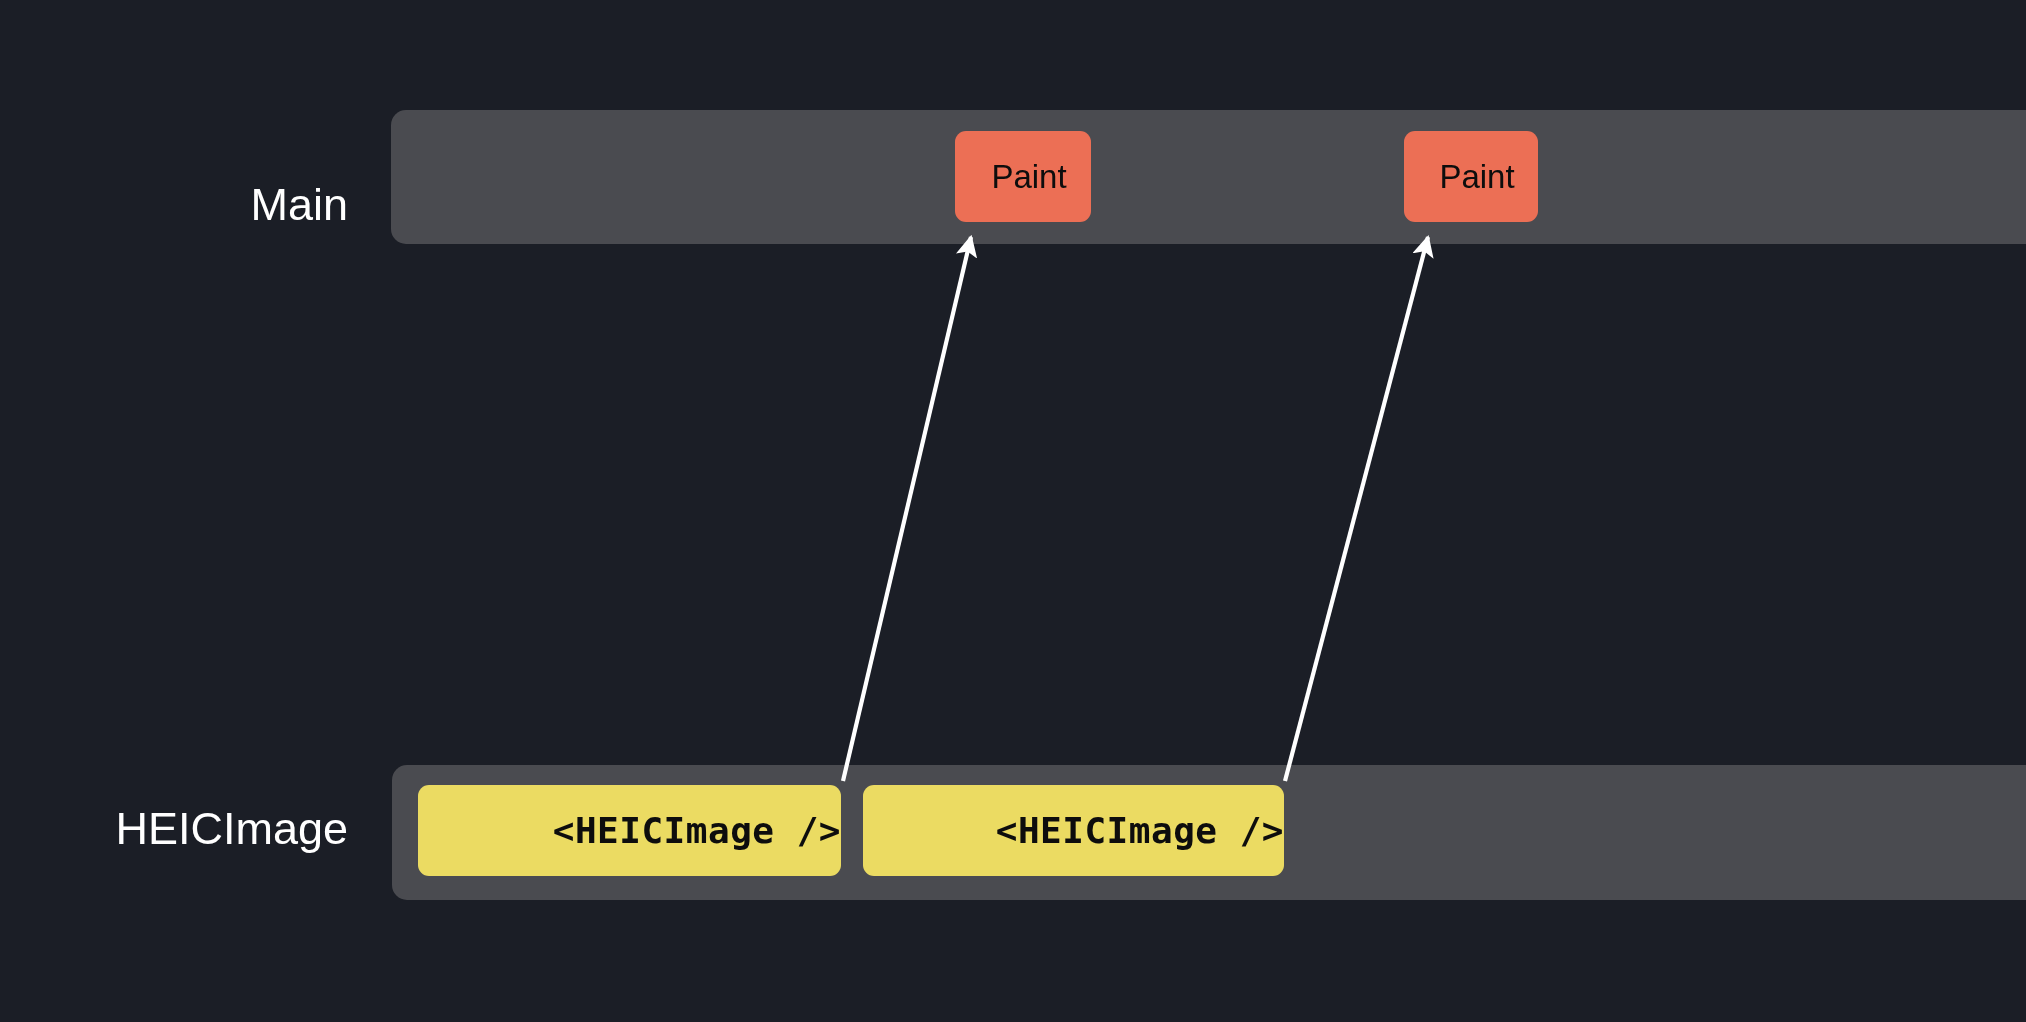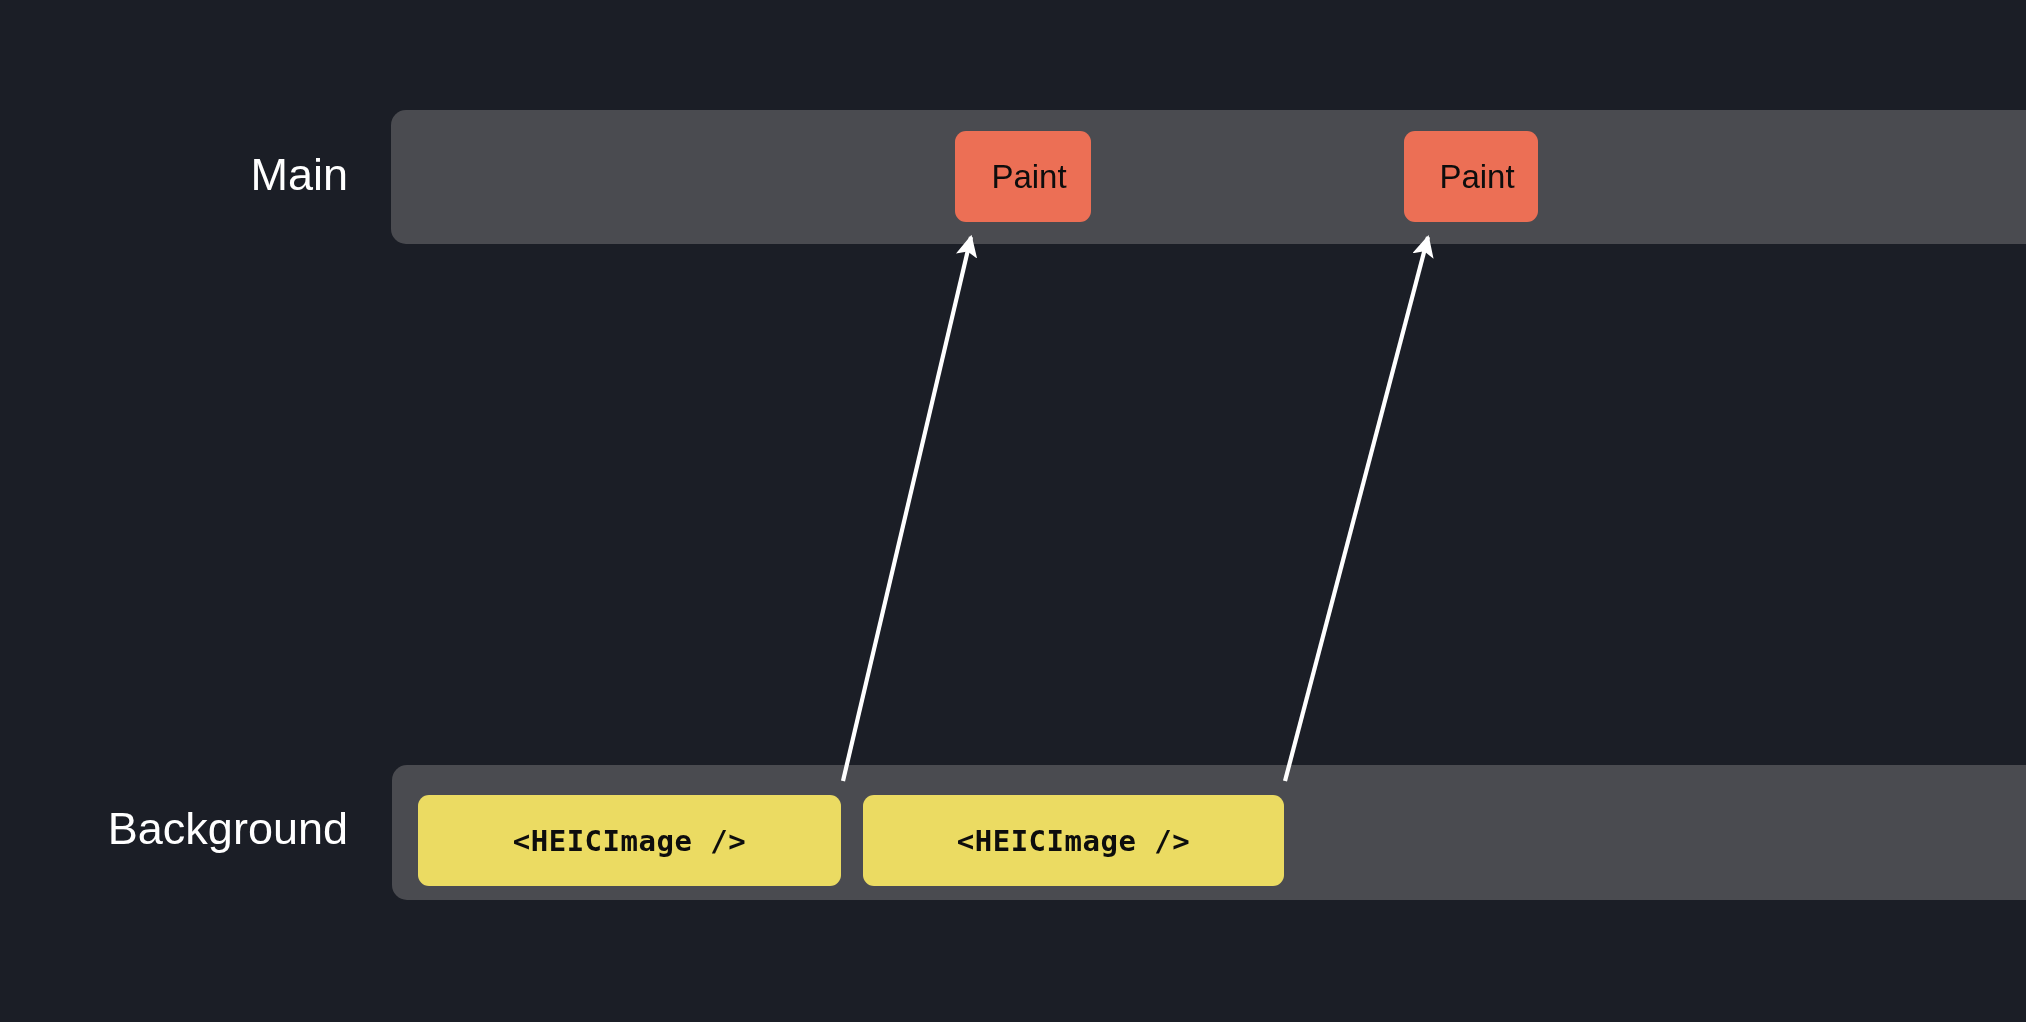--- a/index.html
+++ b/index.html
@@ -78,57 +78,58 @@
     font-size: 33px;
     font-weight: 400;
     top: 21px;
     height: 91px;
     padding-left: 12px;
   }
   .block-heic {
     background: #ebdb62;
     border-radius: 11px;
     font-family: "DejaVu Sans Mono", monospace;
-    font-size: 29px;
+    font-size: 36px;
     font-weight: 700;
     letter-spacing: 0.5px;
-    top: 30px;
+    top: 20px;
     height: 91px;
+    justify-content: flex-end;
   }
 
   
   #arrow-layer {
     position: absolute;
     left: 0;
     top: 0;
     width: 2026px;
     height: 1022px;
     pointer-events: none;
   }
 </style>
 </head>
 <body>
 
 <div id="stage" style="width: 2026px; height: 1022px; background: rgb(27, 30, 38);">
 
-  <div id="label-main" class="row-label" style="color: rgb(255, 255, 255);">Main</div>
+  <div id="label-main" class="row-label" style="color: rgb(255, 255, 255); margin-top: 30px;">Main</div>
 
   <div id="track-main" class="track" style="left: 391px; top: 110px; height: 134px; background: rgb(74, 75, 80);">
 
     <div class="block block-paint" style="left: 564px; width: 136px; background: rgb(236, 111, 85); color: rgb(13, 13, 13);">
       <span>Paint</span>
     </div>
 
     <div class="block block-paint" style="left: 1013px; width: 134px; background: rgb(236, 111, 85); color: rgb(13, 13, 13);">
       <span>Paint</span>
     </div>
 
   </div>
 
-  <div id="label-background" class="row-label" style="color: rgb(255, 255, 255);">Background</div>
+  <div id="label-background" class="row-label" style="color: rgb(255, 255, 255);">HEICImage</div>
 
   <div id="track-background" class="track" style="left: 392px; top: 765px; height: 135px; background: rgb(74, 75, 80);">
 
     <div class="block block-heic" style="left: 26px; width: 423px; background: rgb(235, 219, 98); color: rgb(13, 13, 13);">
       <span>&lt;HEICImage /&gt;</span>
     </div>
 
     <div class="block block-heic" style="left: 471px; width: 421px; background: rgb(235, 219, 98); color: rgb(13, 13, 13);">
       <span>&lt;HEICImage /&gt;</span>
     </div>

